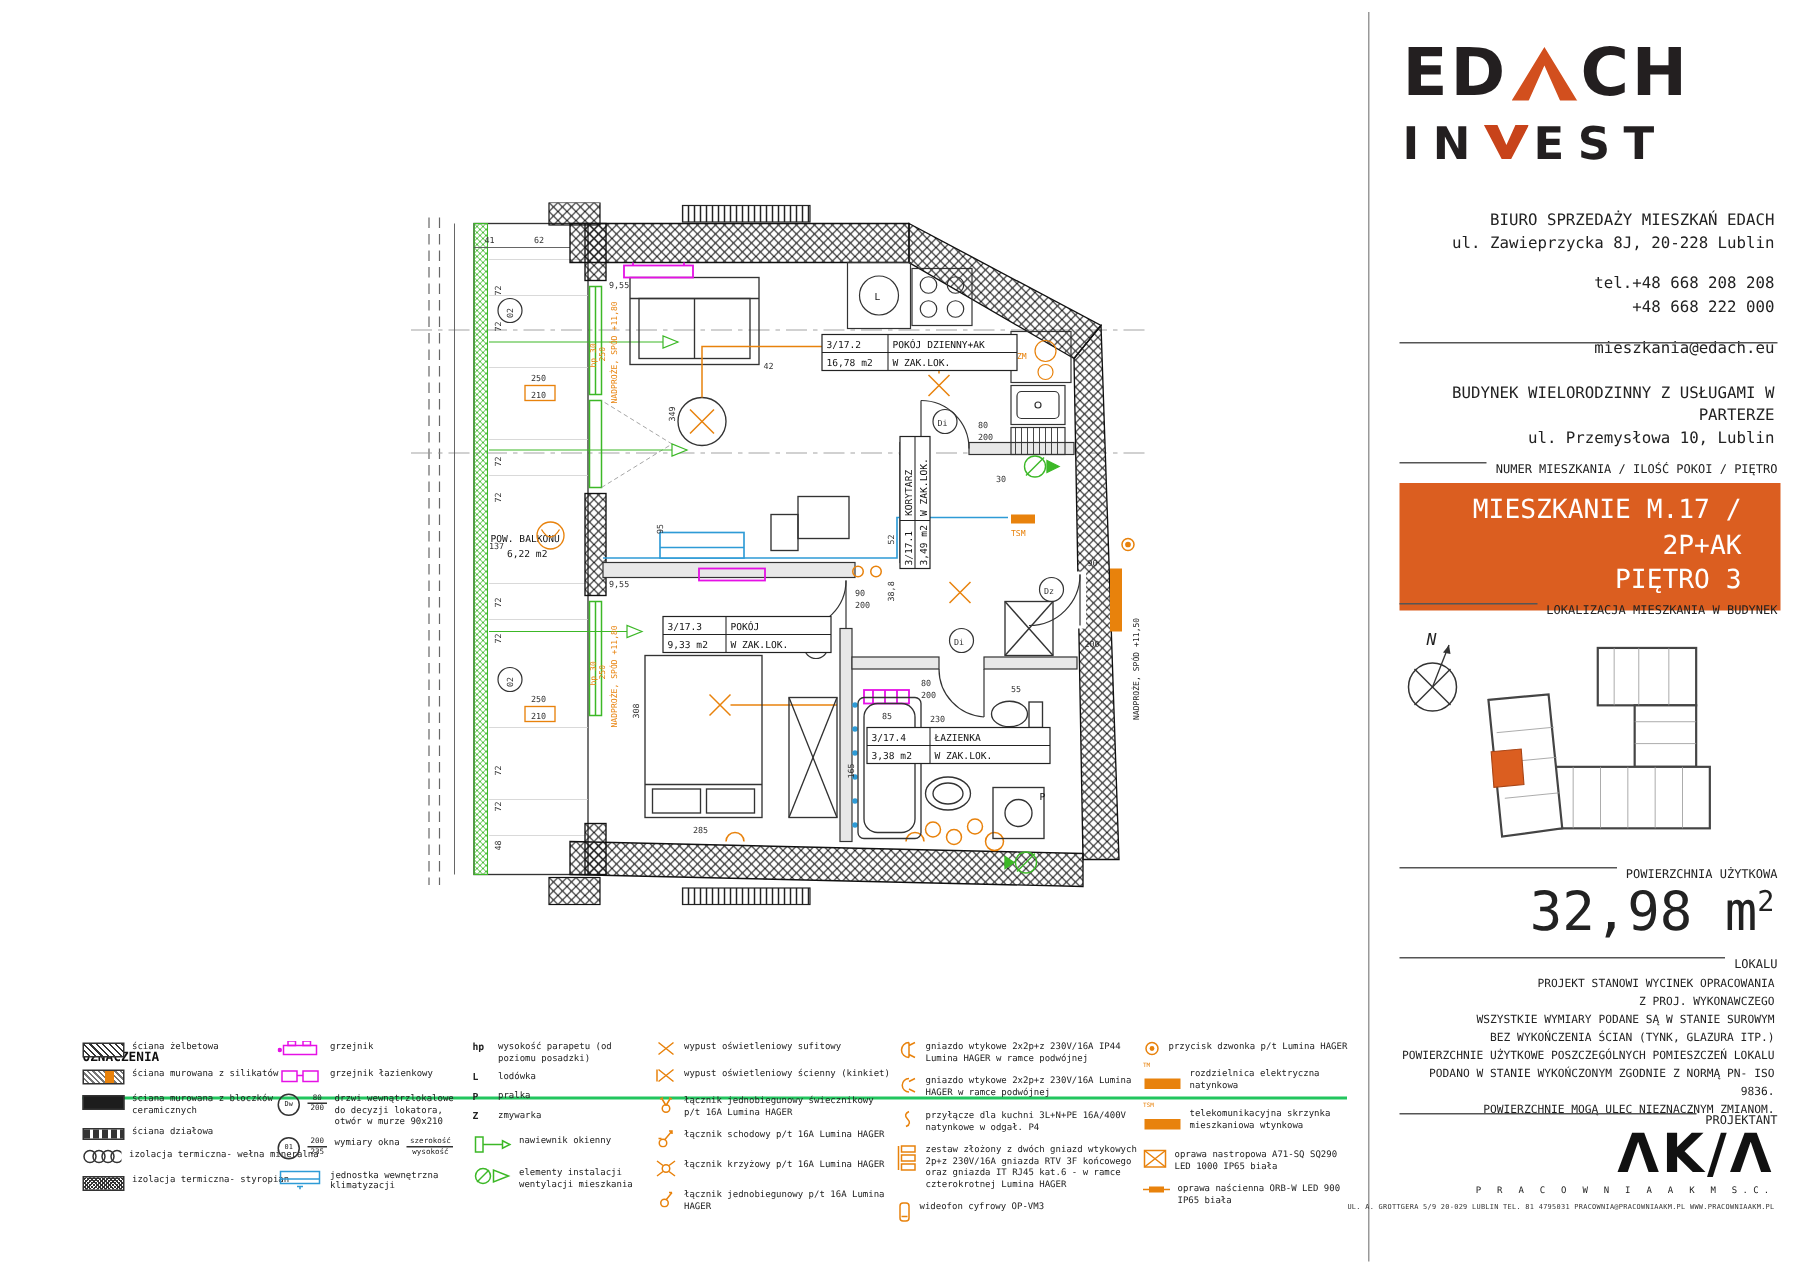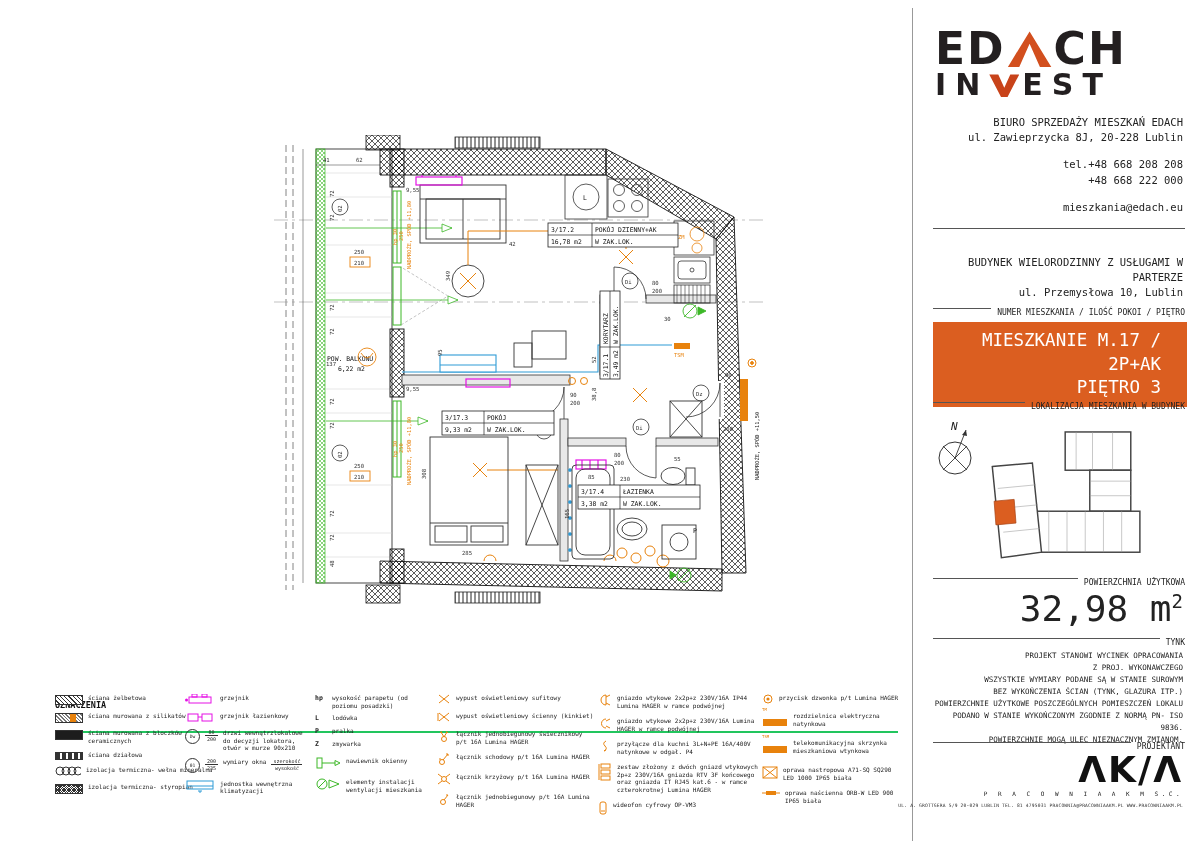--- a/index.html
+++ b/index.html
@@ -5,27 +5,27 @@
   html,body{margin:0;padding:0;background:#e8e8e8}
   .sheet{position:relative;width:1200px;height:849px;background:#fff;overflow:hidden;
          font-family:"DejaVu Sans Mono","Liberation Mono",monospace;color:#1a1a1a}
   .abs{position:absolute}
   
   .vdiv{position:absolute;left:912px;top:8px;width:1px;height:833px;background:#999}
   .sidebar{position:absolute;left:933px;top:0;width:252px;height:849px}
   .logo{position:absolute;left:2px;top:30px}
   .lrow1{display:flex;align-items:flex-end;font-family:"DejaVu Sans",sans-serif;
          font-weight:800;font-size:44px;line-height:.85;letter-spacing:2px;color:#231f20}
-  .lrow2{display:flex;align-items:flex-end;font-family:"DejaVu Sans",sans-serif;
-         font-weight:800;font-size:30px;line-height:.9;letter-spacing:9px;color:#231f20;margin-top:4px}
+  .lrow2{display:flex;align-items:flex-start;font-family:"DejaVu Sans",sans-serif;
+         font-weight:800;font-size:30px;line-height:.9;letter-spacing:9px;color:#231f20;margin-top:16px}
   .tri-a{display:inline-block;width:44px;height:36px;margin:0 2px;background:#d24f1e;
          clip-path:polygon(50% 0,100% 100%,74% 100%,50% 34%,26% 100%,0 100%)}
   .tri-v{display:inline-block;width:30px;height:23px;margin:0 3px 1px 0;background:#c8431a;
          clip-path:polygon(0 0,30% 0,50% 58%,70% 0,100% 0,60% 100%,40% 100%)}
-  .contact{position:absolute;right:2px;top:115px;width:250px;text-align:right;
+  .contact{position:absolute;right:2px;top:140px;width:250px;text-align:right;
            font-size:10.5px;line-height:1.45;color:#222}
   .contact .gap{height:12px}
   .rule{border-bottom:1px solid #555}
   .sec{display:flex;align-items:flex-start;gap:6px}
   .sec .ln{flex:1;border-bottom:1px solid #555;margin-bottom:2px}
   .sec .lb{font-size:8px;white-space:nowrap;color:#222}
   .banner{position:absolute;left:0;right:-2px;background:#db5e20;color:#fff;text-align:right;
           padding:7px 26px 7px 0;font-size:17.5px;line-height:1.35}
   .bigarea{position:absolute;right:2px;text-align:right;font-size:36px;color:#222}
   .bigarea sup{font-size:19px}
@@ -712,21 +712,21 @@
     <div class="sec abs" style="left:0;right:0;top:578px">
       <div class="ln"></div>
         <div class="lb">POWIERZCHNIA UŻYTKOWA</div>
     </div>
     <div class="bigarea" style="top:588px">
       <span>32,98</span>&nbsp;<span>m</span><sup>2</sup>
     </div>
 
     <div class="sec abs" style="left:0;right:0;top:638px">
       <div class="ln"></div>
-        <div class="lb">TYNK</div>
+        <div class="lb">LOKALU</div>
     </div>
     <div class="notes" style="top:650px">
       <div>PROJEKT STANOWI WYCINEK OPRACOWANIA</div>
       <div>Z PROJ. WYKONAWCZEGO</div>
       <div>WSZYSTKIE WYMIARY PODANE SĄ W STANIE SUROWYM</div>
       <div>BEZ WYKOŃCZENIA ŚCIAN (TYNK, GLAZURA ITP.)</div>
       <div>POWIERZCHNIE UŻYTKOWE POSZCZEGÓLNYCH POMIESZCZEŃ LOKALU</div>
       <div>PODANO W STANIE WYKOŃCZONYM ZGODNIE Z NORMĄ PN- ISO 9836.</div>
       <div>POWIERZCHNIE MOGĄ ULEC NIEZNACZNYM ZMIANOM.</div>
     </div>

